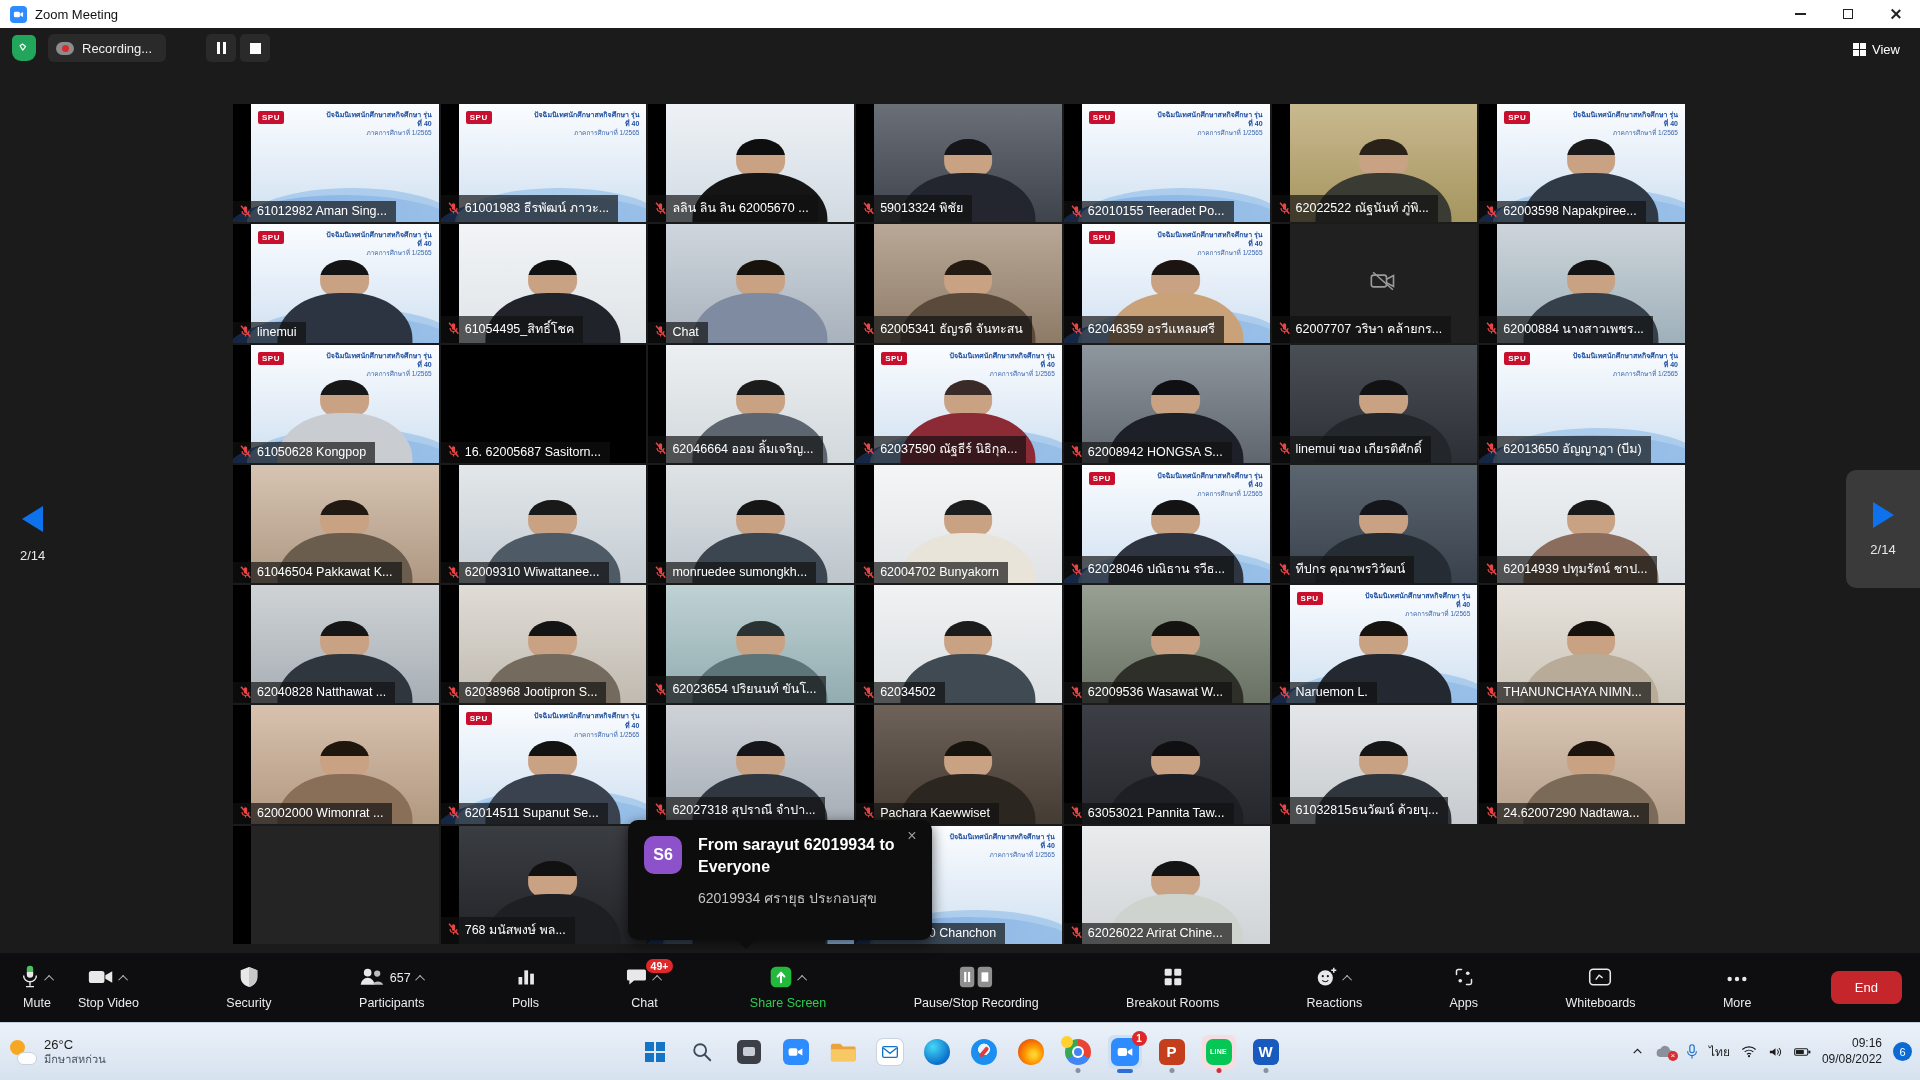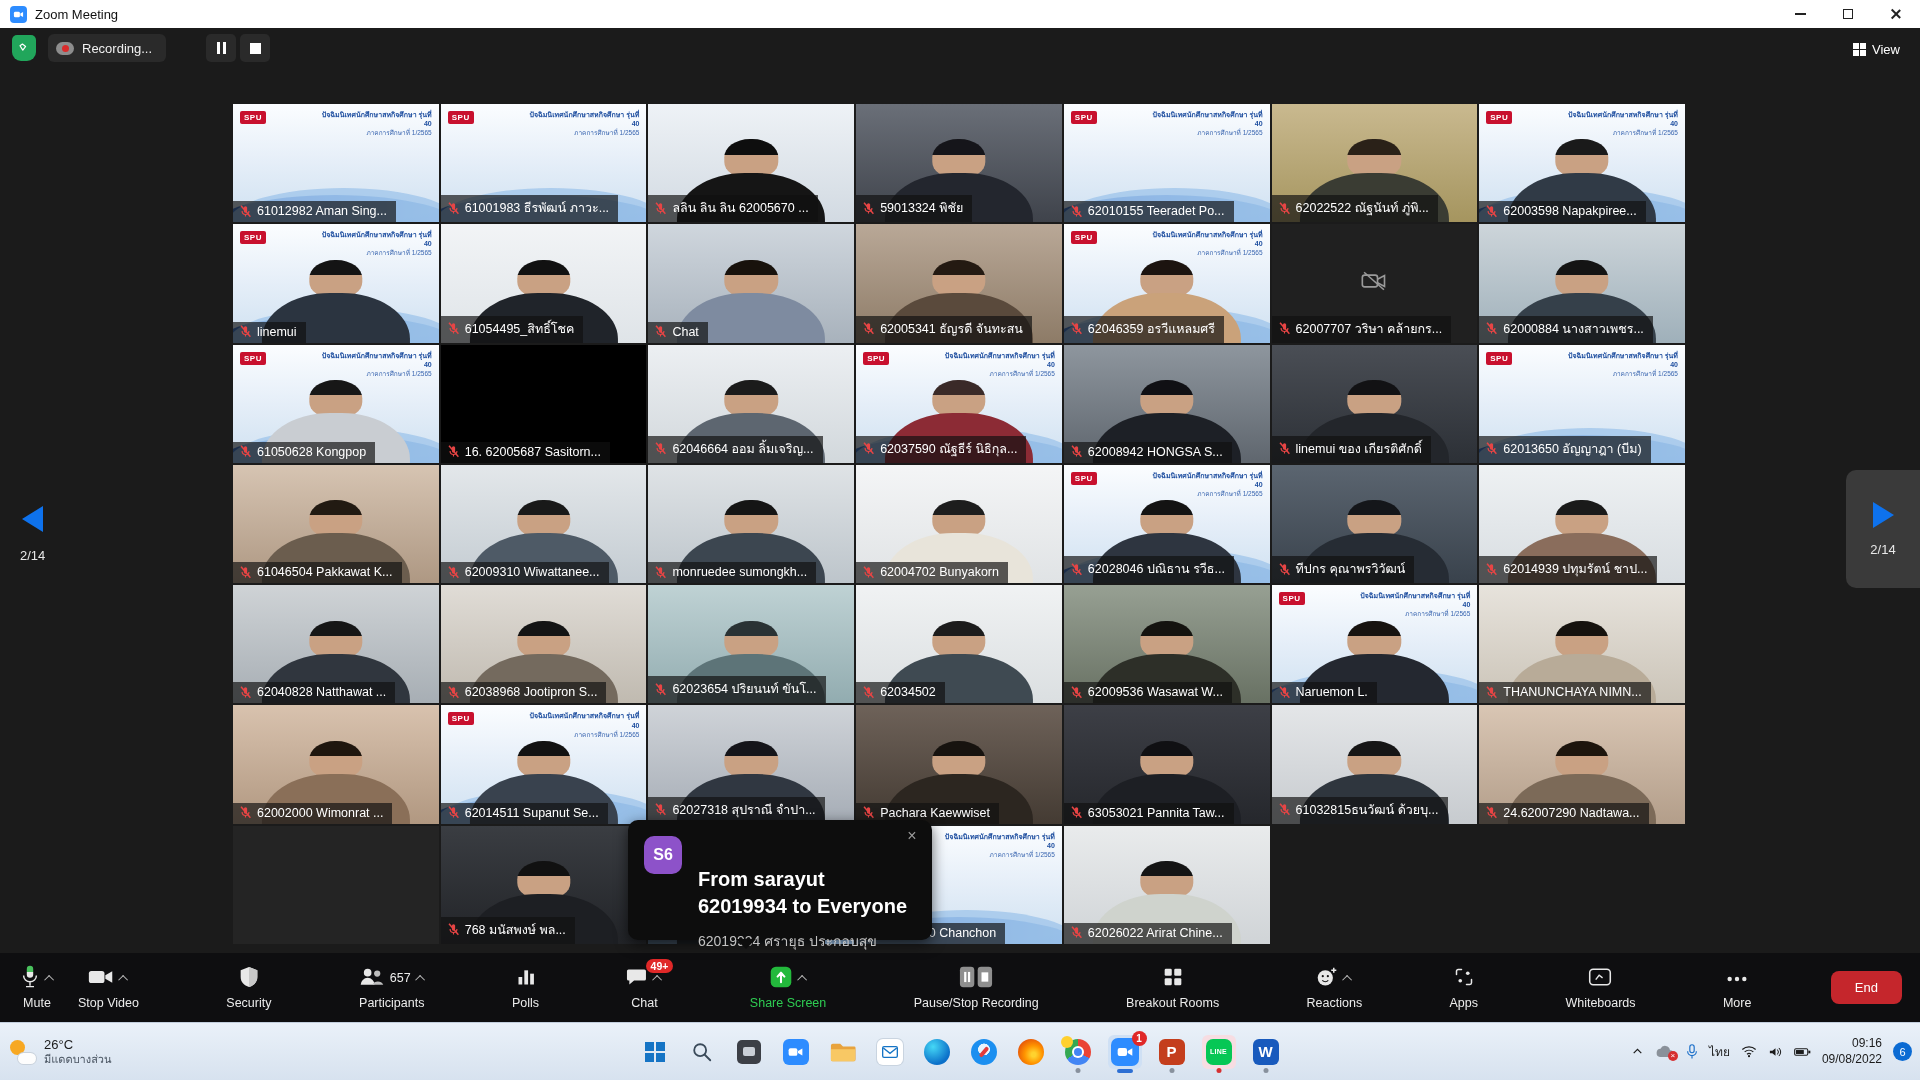--- a/index.html
+++ b/index.html
@@ -31,21 +31,21 @@
   .rec-pause { left:206px; } .rec-stop { left:240px; }
   .pause-glyph { display:flex; gap:3px; } .pause-glyph i { width:3px; height:12px; background:#fff; }
   .stop-glyph { width:11px; height:11px; background:#fff; }
   .view-btn { position:absolute; right:12px; top:10px; display:flex; align-items:center; gap:6px; color:#fff; font-size:13px; padding:4px 8px; border-radius:5px; }
   .view-grid { display:grid; grid-template-columns:6px 6px; grid-template-rows:6px 6px; gap:1.5px; }
   .view-grid i { background:#fff; }
 
   
   .grid { position:absolute; left:233px; top:76px; width:1452px; height:840px; display:grid; grid-template-columns:repeat(7,1fr); grid-template-rows:repeat(7,1fr); gap:2px; }
   .tile { position:relative; overflow:hidden; background:#000; }
-  .vid { position:absolute; inset:0; }
+  .vid { position:absolute; inset:0;margin-left:18px; }
   .k-slide,.k-slidep { background:linear-gradient(180deg,#fbfdff 0%,#e5eef8 50%,#cfe1f1 100%); }
   .k-black { background:#000; }
   .k-dark { background:#242424; }
   .k-camoff { background:#202020; display:flex; align-items:center; justify-content:center; }
   .spu-chip { position:absolute; top:7px; left:7px; background:#c8102e; color:#fff; font-size:8px; font-weight:bold; padding:2px 4px; border-radius:2px; letter-spacing:.5px; }
   .slide-head { position:absolute; top:6px; right:7px; width:58%; text-align:right; font-size:7px; line-height:1.3; color:#1f4fa0; font-weight:bold; }
   .slide-head span { font-weight:normal; font-size:6.5px; color:#3a66b0; }
   .wave { position:absolute; bottom:-8px; left:-12%; width:124%; height:30%; background:linear-gradient(90deg,#1d5bbf,#79abe2); border-radius:50% 50% 0 0 / 95% 95% 0 0; opacity:.92; }
   .wave:before { content:""; position:absolute; top:-7px; left:8%; width:90%; height:100%; background:#9cc3ea; border-radius:50% 50% 0 0 / 95% 95% 0 0; z-index:-1; opacity:.8; }
   .person { position:absolute; bottom:0; left:50%; transform:translateX(-50%); width:72%; height:70%; }
@@ -59,21 +59,21 @@
   .arr-left { width:0; height:0; border-top:13px solid transparent; border-bottom:13px solid transparent; border-right:21px solid #0e72ed; margin-left:6px; }
   .page-num { color:#e8e8e8; font-size:13px; margin-left:4px; }
   .nav-right { position:absolute; right:0; top:442px; width:74px; height:118px; background:#3a3a3a; border-radius:10px 0 0 10px; display:flex; flex-direction:column; align-items:center; justify-content:center; gap:14px; }
   .arr-right { width:0; height:0; border-top:13px solid transparent; border-bottom:13px solid transparent; border-left:21px solid #0e72ed; }
   .nav-right .page-num { margin:0; }
 
   
   .chat-popup { position:absolute; left:628px; top:792px; width:304px; height:120px; background:#0d0d0d; border-radius:10px; box-shadow:0 4px 14px rgba(0,0,0,.6); padding:14px 14px 10px 16px; z-index:5; }
   .chat-popup:after { content:""; position:absolute; left:108px; bottom:-9px; width:0; height:0; border-left:10px solid transparent; border-right:10px solid transparent; border-top:10px solid #0d0d0d; }
   .cp-avatar { position:absolute; left:16px; top:16px; width:38px; height:38px; border-radius:10px; color:#ffffff; font-weight:bold; font-size:16px; display:flex; align-items:center; justify-content:center; }
-  .cp-title { margin-left:54px; width:218px; color:#fff; font-size:20px; font-weight:bold; line-height:1.35;margin-top:32px; }
+  .cp-title { margin-left:54px; width:218px; color:#fff; font-size:16px; font-weight:bold; line-height:1.35; }
   .cp-msg { margin-left:54px; margin-top:10px; color:#c3c3c3; font-size:14px; }
   .cp-close { position:absolute; right:10px; top:6px; color:#9a9a9a; font-size:16px; width:20px; height:20px; display:flex; align-items:center; justify-content:center; }
 
   
   .toolbar { position:absolute; left:0; right:0; bottom:0; height:69px; background:#0e0e10; display:flex; align-items:stretch; padding:0 8px; }
   .tb-left { display:flex; }
   .tb-center { flex:1; display:flex; justify-content:space-evenly; }
   .tb-item { display:flex; flex-direction:column; align-items:center; justify-content:center; gap:5px; padding:0 12px; position:relative; color:#ececec; font-size:12.5px; white-space:nowrap; }
   .tb-item .irow { display:flex; align-items:center; gap:5px; height:26px; }
   .tb-item .cnt { font-size:12.5px; color:#ececec; }
@@ -1183,21 +1183,21 @@
 </div>
 
 <div class="taskbar">
   <div class="weather">
     <div class="w-icon">
         <div class="sun"></div>
         <div class="cloud"></div>
       </div>
     <div class="w-txt">
       <span class="w-temp">26°C</span>
-      <span class="w-desc">มีแดดบางส่วน</span>
+      <span class="w-desc">มีกษาสหก่วน</span>
     </div>
   </div>
 
   <div class="task-icons">
       <div class="t-icon">
         <svg width="24" height="24" viewBox="0 0 24 24">
           <rect x="2" y="2" width="9" height="9" fill="#1574c5"></rect>
           <rect x="13" y="2" width="9" height="9" fill="#1574c5"></rect>
           <rect x="2" y="13" width="9" height="9" fill="#1574c5"></rect>
           <rect x="13" y="13" width="9" height="9" fill="#1574c5"></rect>

